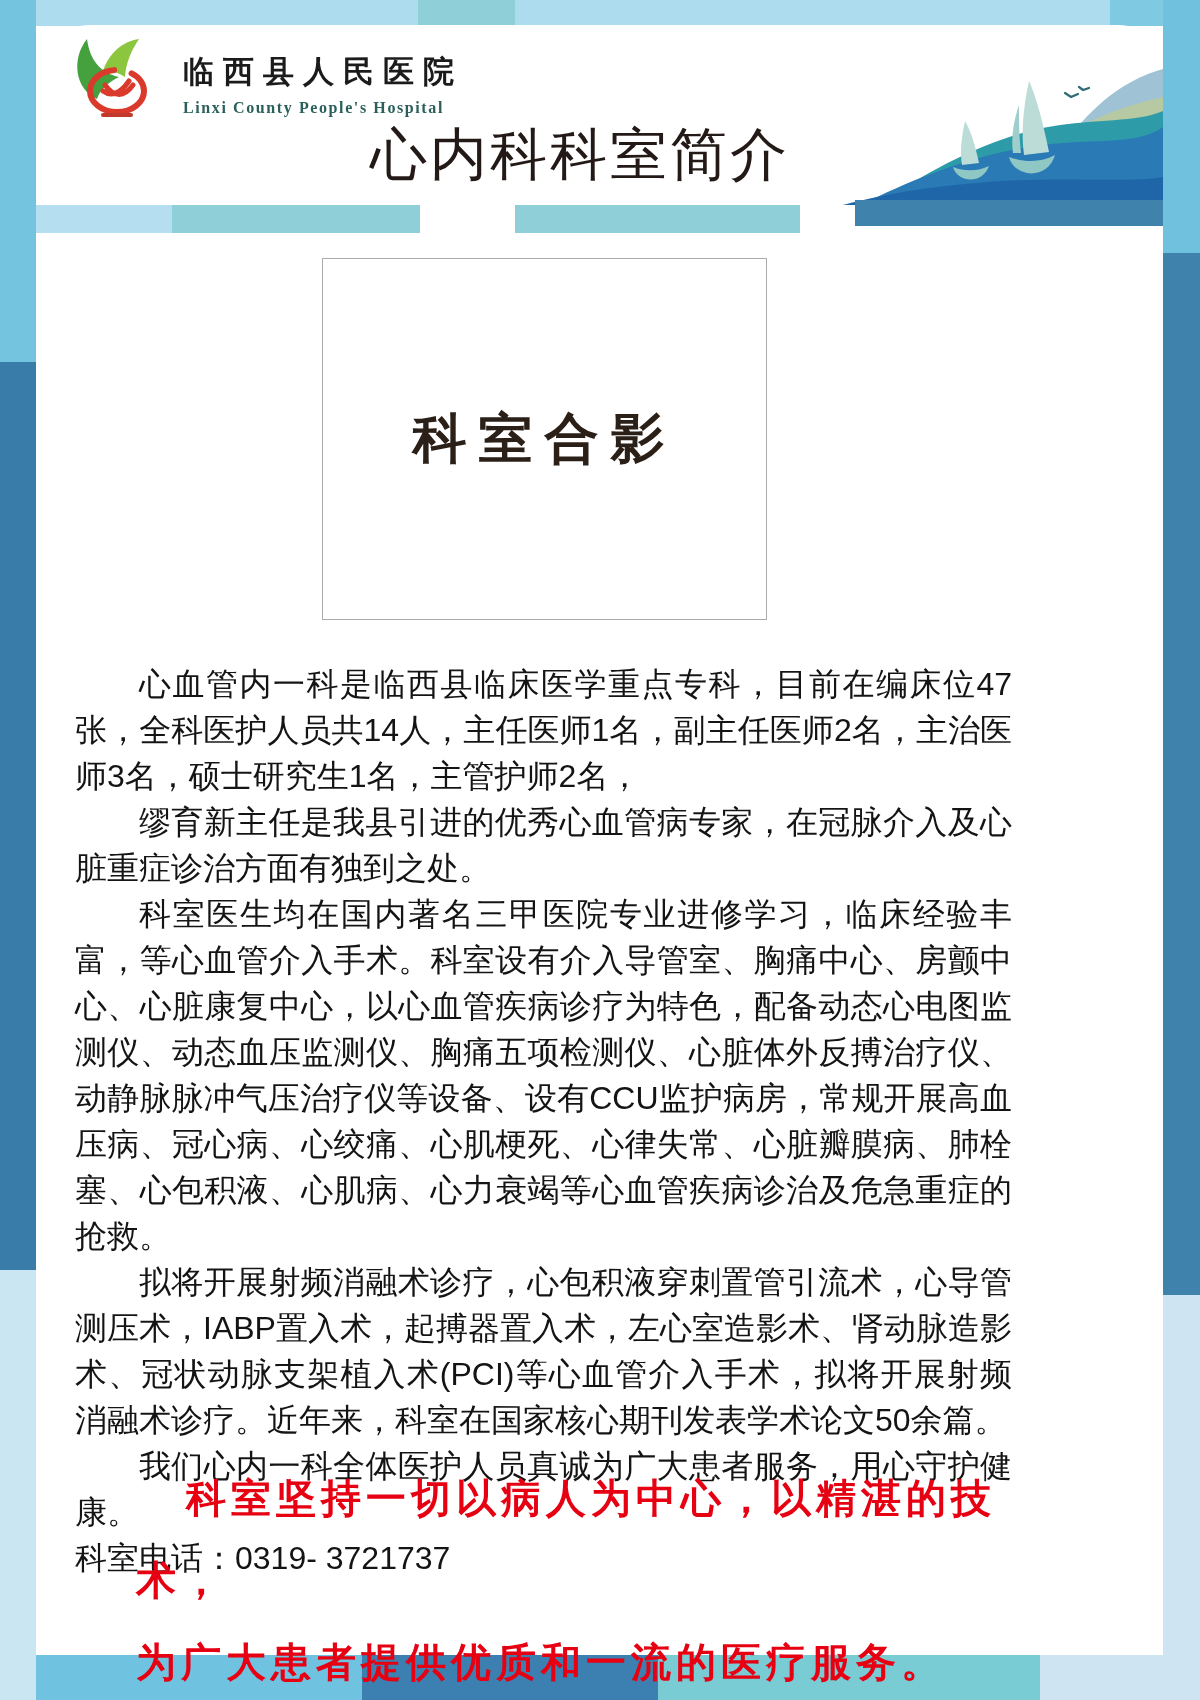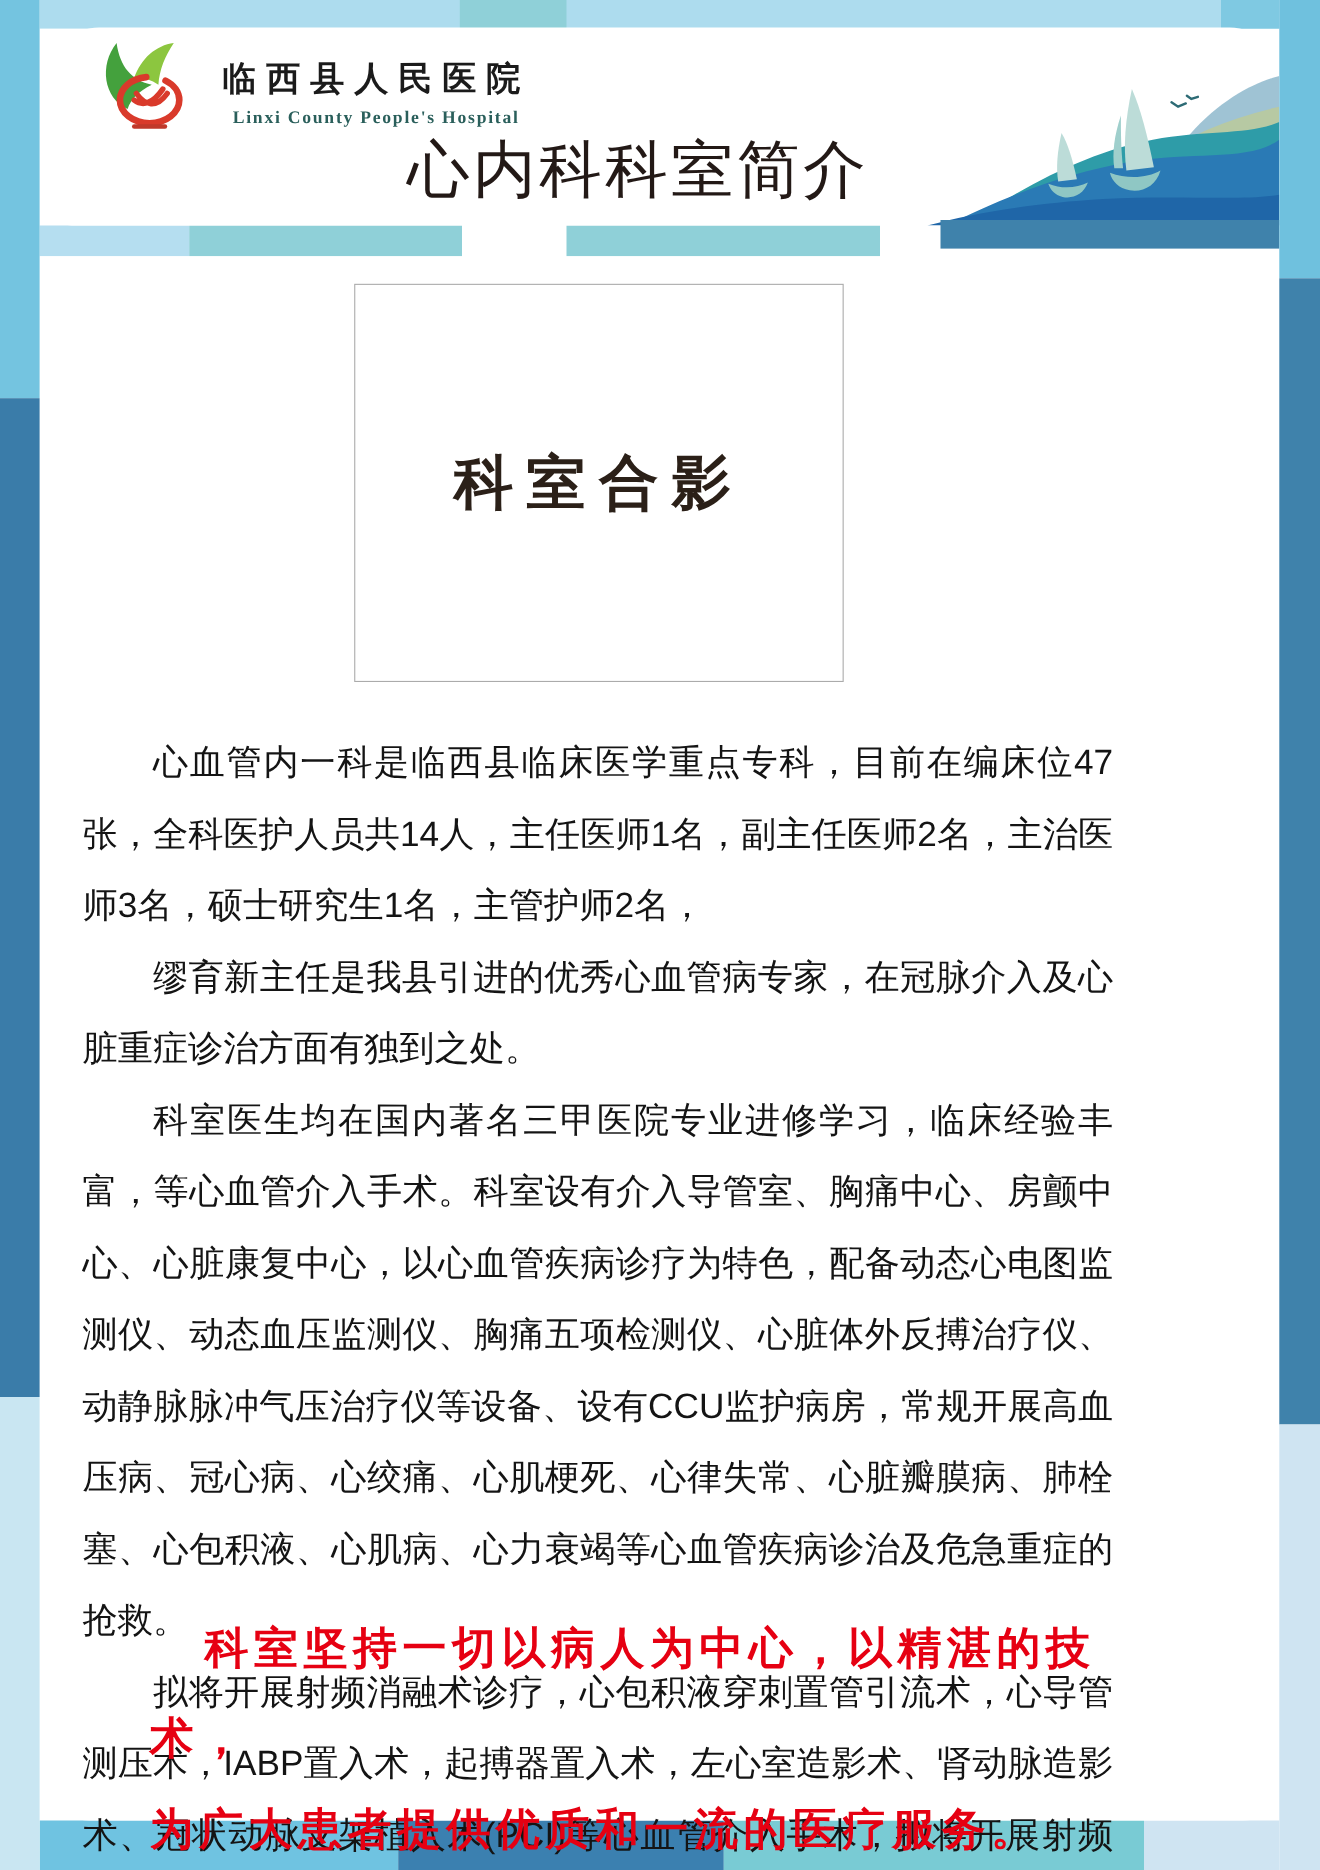--- a/index.html
+++ b/index.html
@@ -23,21 +23,21 @@
 
   
   .mid-pale{left:36px;top:205px;width:136px;height:28px;background:#b5def0;}
   .mid-teal1{left:172px;top:205px;width:248px;height:28px;background:#8fd0d8;}
   .mid-teal2{left:515px;top:205px;width:285px;height:28px;background:#8fd0d8;}
   .steel-bar{position:absolute;left:855px;top:200px;width:308px;height:26px;background:#3f82ab;z-index:3;}
 
   
   .card{position:absolute;left:45px;top:25px;width:1118px;height:180px;background:#ffffff;
         border-radius:45px 45px 0 20px;z-index:2;}
-  .logo-wrap{position:absolute;left:39px;top:8px;width:560px;height:110px;text-align:center;}
+  .logo-wrap{position:absolute;left:20px;top:8px;width:560px;height:110px;}
   .logo-svg{position:absolute;left:0;top:0;}
   .logo-text{position:absolute;left:118px;top:18px;}
   .logo-zh{font-size:31px;font-weight:bold;letter-spacing:9px;color:#1b1b1b;}
   .logo-en{font-size:16px;font-weight:bold;letter-spacing:1.6px;color:#2a5f5b;margin-top:6px;
            font-family:Liberation Serif, serif;}
   .poster-title{position:absolute;left:190px;top:92px;width:690px;text-align:center;
         font-size:57px;font-weight:400;letter-spacing:3px;color:#231916;}
   .wave-svg{position:absolute;right:0;bottom:0;}
 
   
@@ -45,21 +45,21 @@
          border-radius:0 0 45px 45px;z-index:2;padding-left:12px;}
 
   
   .photo-box{position:absolute;left:286px;top:25px;width:443px;height:360px;background:#fff;
              border:1px solid #ababab;display:flex;align-items:center;justify-content:center;}
   .photo-label{font-size:54px;font-weight:bold;letter-spacing:12px;color:#2b2018;
                font-family:"Liberation Serif",serif;}
 
   
   .body-text{position:absolute;left:39px;top:428px;width:937px;color:#141414;}
-  .body-text p{margin:0;font-size:32px;line-height:65px;text-align:justify;text-indent:2em;}
+  .body-text p{margin:0;font-size:32px;line-height:46px;text-align:justify;text-indent:2em;}
   .body-text p.no-indent{text-indent:0;}
 
   
   .slogan{position:absolute;left:100px;top:1225px;width:890px;color:#e60012;font-weight:bold;
           font-size:40px;line-height:82px;letter-spacing:5px;font-family:"Liberation Serif",serif;}
   .slogan .l1{text-indent:50px;}
 
   
   .bb{position:absolute;top:1655px;height:45px;z-index:1;}
   .bb1{left:36px;width:326px;background:#6fc3e1;}
@@ -125,20 +125,21 @@
 
     <div class="photo-box">
       <span class="photo-label">科室合影</span>
     </div>
 
     <div class="body-text">
       <p>心血管内一科是临西县临床医学重点专科，目前在编床位47张，全科医护人员共14人，主任医师1名，副主任医师2名，主治医师3名，硕士研究生1名，主管护师2名，</p>
       <p>缪育新主任是我县引进的优秀心血管病专家，在冠脉介入及心脏重症诊治方面有独到之处。</p>
       <p>科室医生均在国内著名三甲医院专业进修学习，临床经验丰富，等心血管介入手术。科室设有介入导管室、胸痛中心、房颤中心、心脏康复中心，以心血管疾病诊疗为特色，配备动态心电图监测仪、动态血压监测仪、胸痛五项检测仪、心脏体外反搏治疗仪、动静脉脉冲气压治疗仪等设备、设有CCU监护病房，常规开展高血压病、冠心病、心绞痛、心肌梗死、心律失常、心脏瓣膜病、肺栓塞、心包积液、心肌病、心力衰竭等心血管疾病诊治及危急重症的抢救。</p>
       <p>拟将开展射频消融术诊疗，心包积液穿刺置管引流术，心导管测压术，IABP置入术，起搏器置入术，左心室造影术、肾动脉造影术、冠状动脉支架植入术(PCI)等心血管介入手术，拟将开展射频消融术诊疗。近年来，科室在国家核心期刊发表学术论文50余篇。</p>
+      <p>我们心内一科全体医护人员真诚为广大患者服务，用心守护健康。</p>
       <p class="no-indent">科室电话：0319- 3721737</p>
     </div>
 
     <div class="slogan">
       <div class="l1">科室坚持一切以病人为中心，以精湛的技术，</div>
       <div class="l2">为广大患者提供优质和一流的医疗服务。</div>
     </div>
 
   </div>
 

